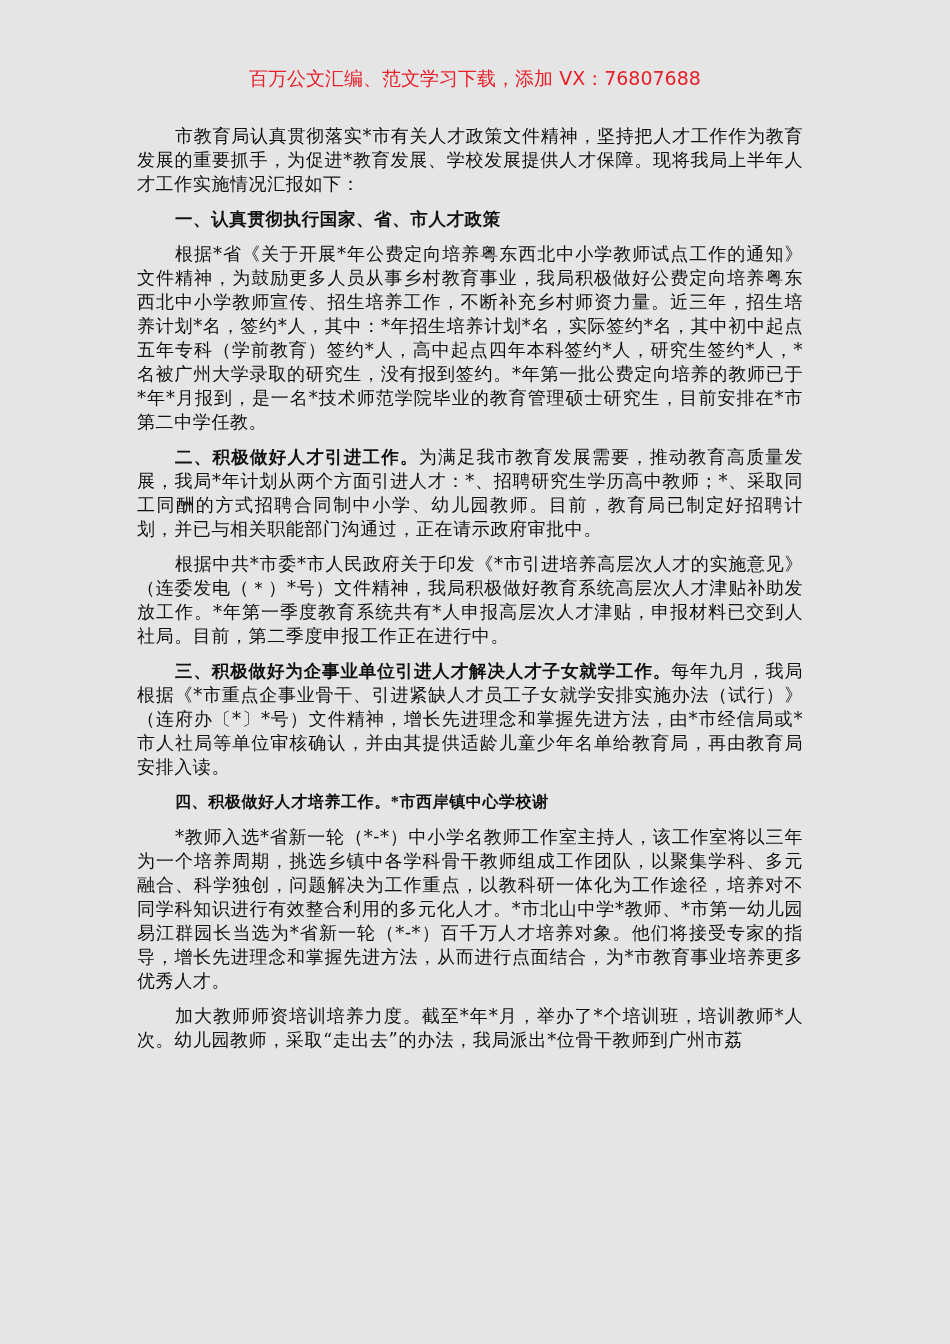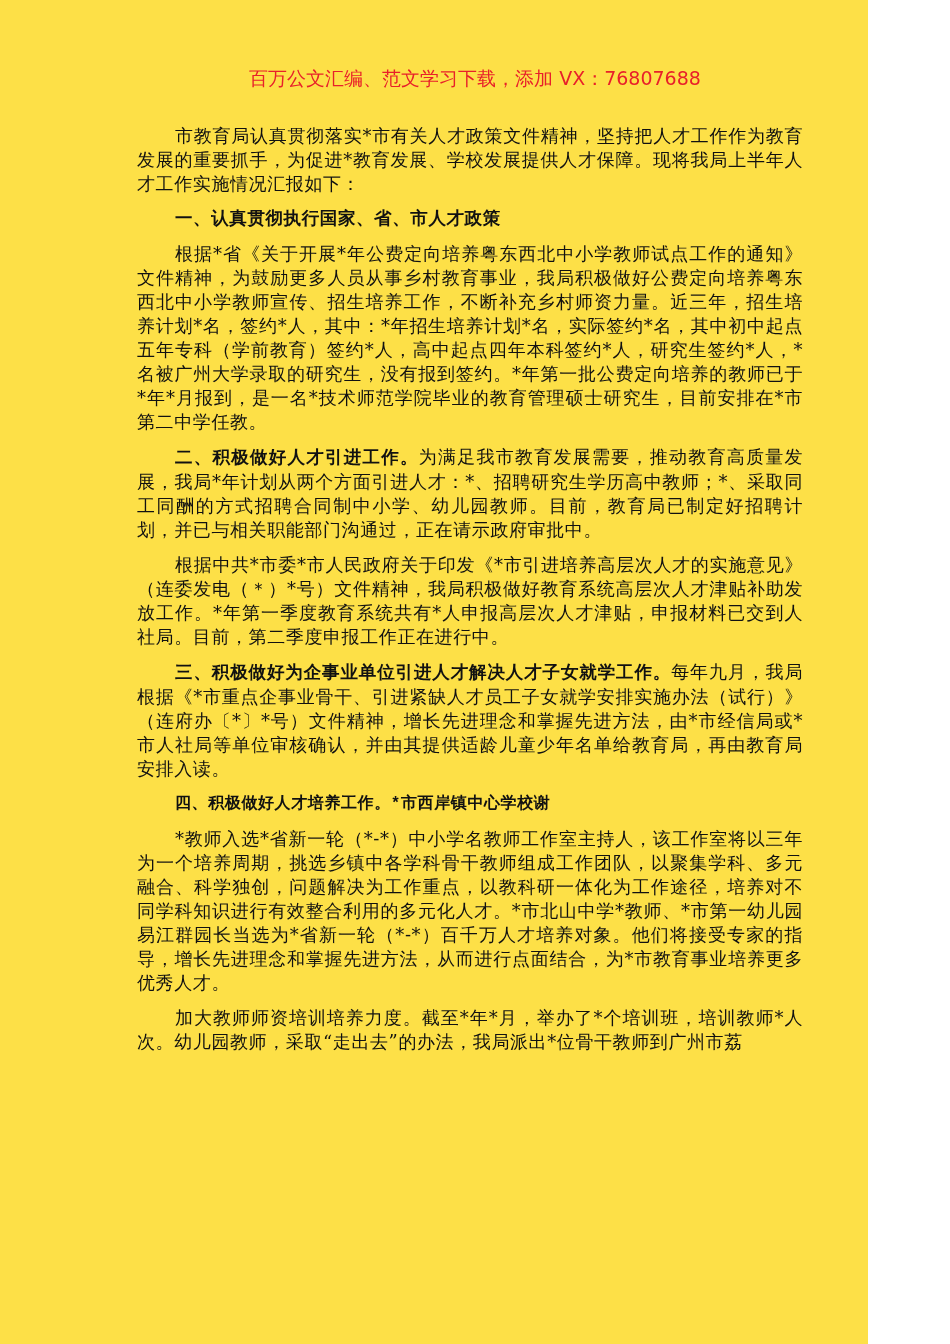--- a/index.html
+++ b/index.html
@@ -1,26 +1,26 @@
 <!DOCTYPE html>
 <html><head>
 <meta charset="utf-8">
 <style>
   html, body { margin: 0; padding: 0; background: #ffffff; }
   body { width: 950px; height: 1344px; position: relative; overflow: hidden;
          font-family: "DejaVu Serif", "Liberation Serif", serif; color: #111; }
-  .page { position: absolute; left: 0; top: 0; width: 868px; height: 1344px; background: #fde047; }
+  .page { position: absolute; left: 0; top: 0; width: 950px; height: 1344px; background: #e5e5e5; }
   .header { position: absolute; top: 66px; left: 0; width: 950px; text-align: center;
             font-family: "DejaVu Sans", "Liberation Sans", sans-serif; font-size: 19px;
             color: #e8202a; letter-spacing: 0px; }
   .body { position: absolute; left: 137px; top: 124px; width: 666px; }
   .p { margin: 0; font-size: 18px; line-height: 24px; text-align: justify; text-indent: 38px;
        letter-spacing: 0.6px; }
   .gap { margin-top: 11px; }
-  .h { font-weight: bold; font-family: Liberation Mono, monospace; }
+  .h { font-weight: bold; font-family: Liberation Serif, serif; }
   .p .h { font-size: 17.5px; }
 </style>
 </head>
 <body>
 
 <div class="page">
   <div class="header">百万公文汇编、范文学习下载，添加 VX：76807688</div>
 
   <div class="body">
     <p class="p">市教育局认真贯彻落实*市有关人才政策文件精神，坚持把人才工作作为教育发展的重要抓手，为促进*教育发展、学校发展提供人才保障。现将我局上半年人才工作实施情况汇报如下：</p>

